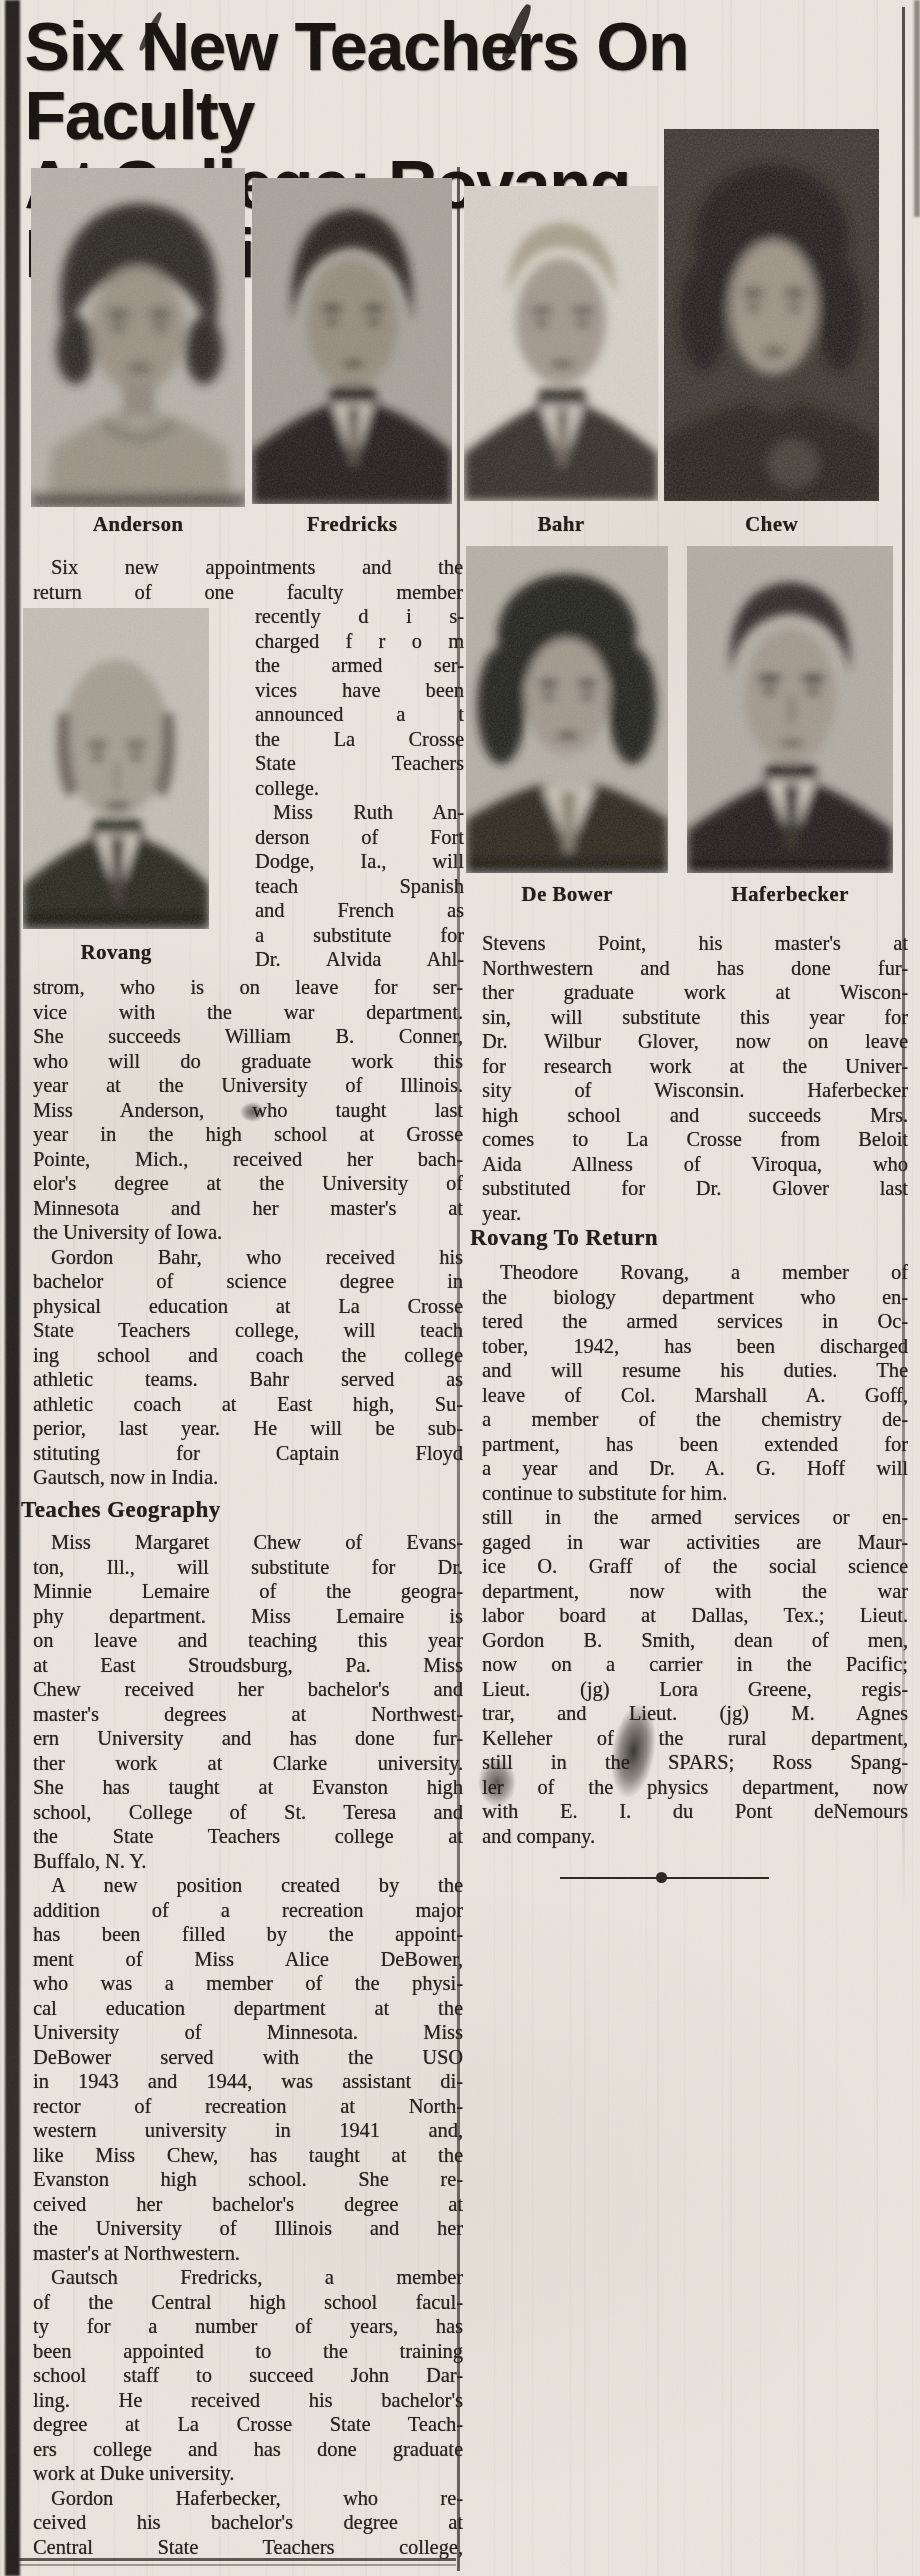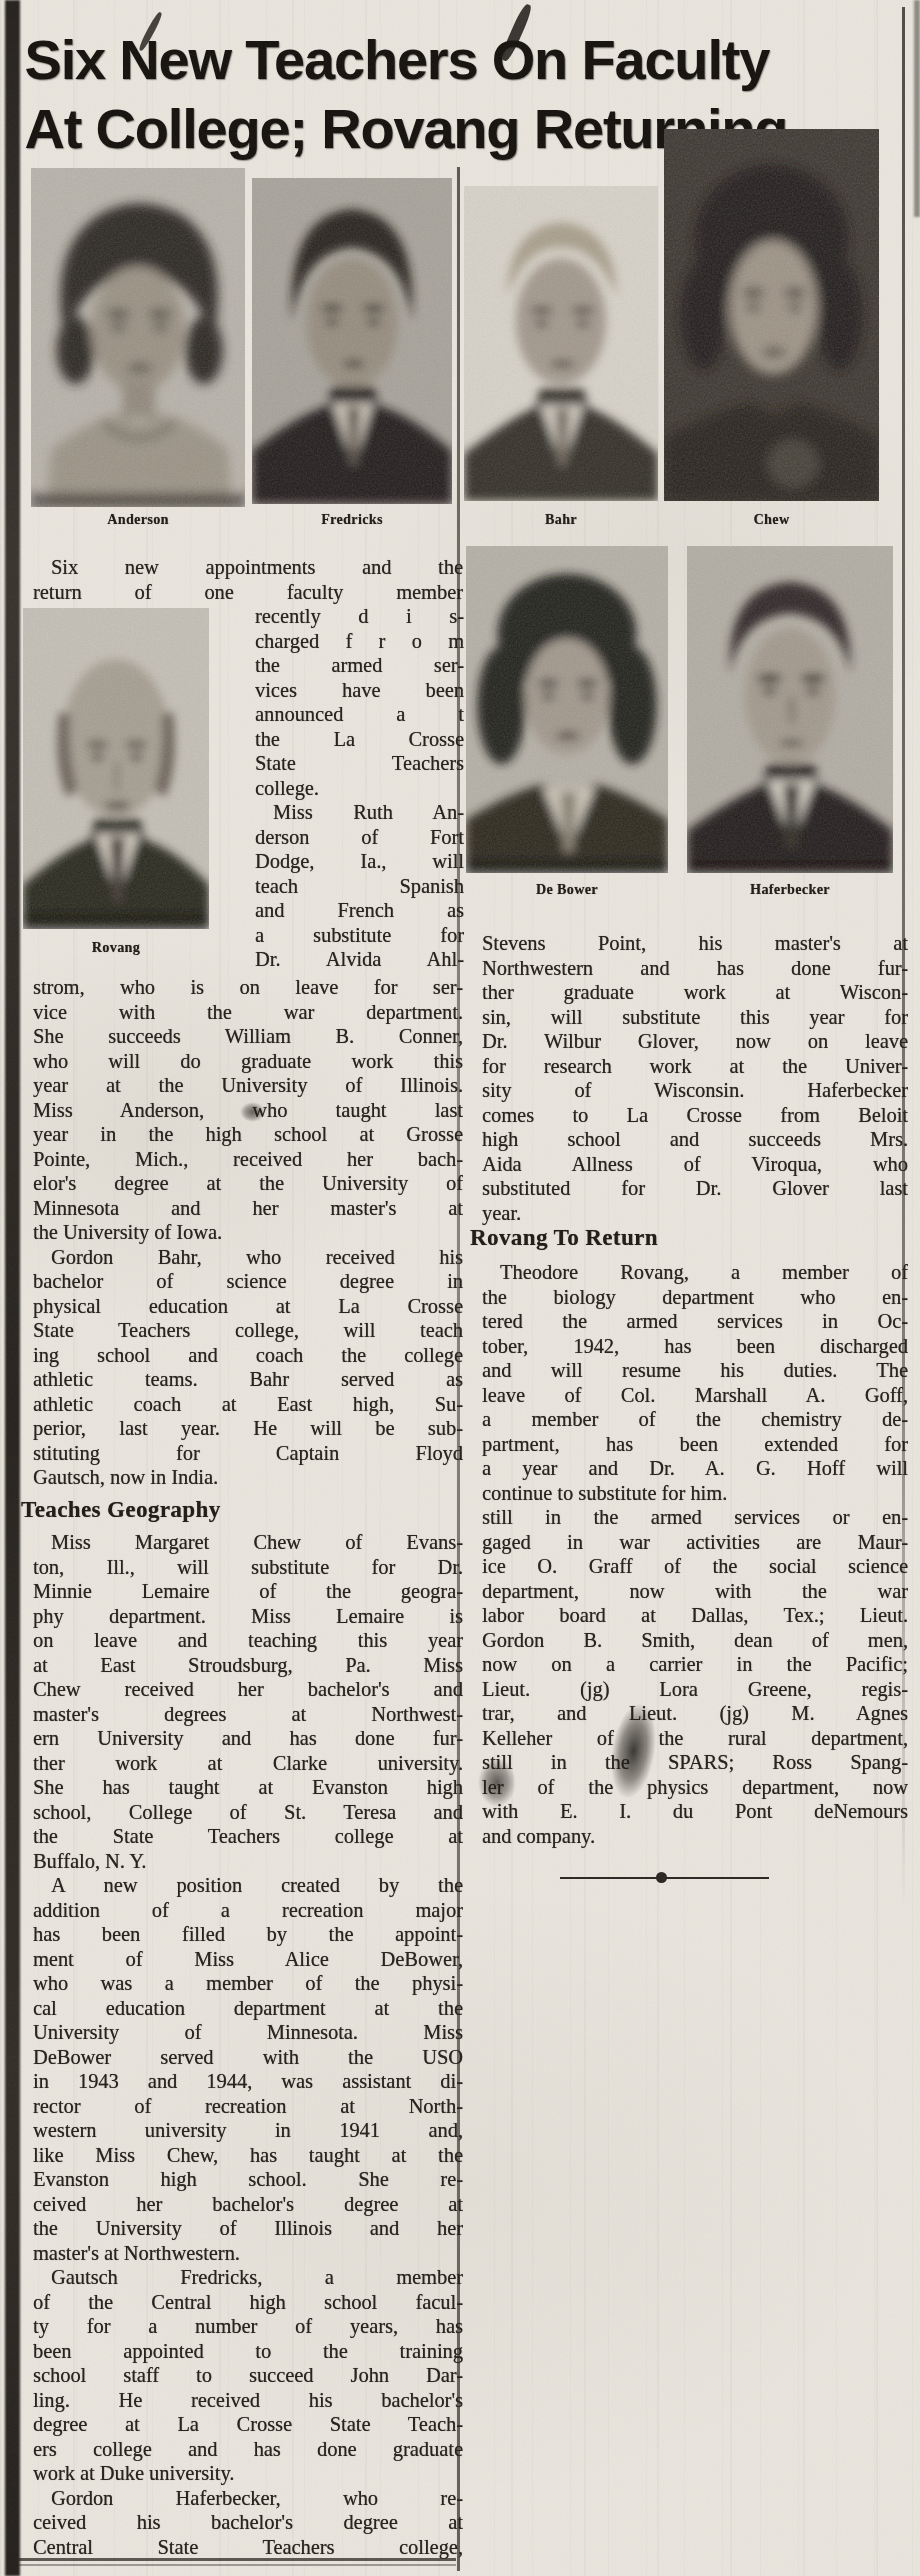--- a/index.html
+++ b/index.html
@@ -22,31 +22,31 @@
   .col-rule{left:457px;top:167px;width:2.5px;height:2404px;
     background:linear-gradient(180deg,rgba(44,39,32,.75),rgba(44,39,32,.5) 40%,rgba(44,39,32,.72));
     filter:blur(0.3px);}
   .right-rule{left:902px;top:6.5px;width:3.3px;height:1905px;
     background:linear-gradient(180deg,rgba(40,35,28,.8),rgba(40,35,28,.55) 70%,rgba(40,35,28,0));
     filter:blur(0.3px);}
   .edge-mark{left:914px;top:0;width:5.7px;height:217px;background:rgba(30,26,21,.45);filter:blur(0.8px);}
   .bottom-rule{left:18px;top:2558px;width:438px;height:2.5px;background:rgba(40,36,30,.75);filter:blur(0.4px);}
   .bottom-rule2{left:18px;top:2564px;width:438px;height:1.6px;background:rgba(40,36,30,.4);filter:blur(0.5px);}
 
-  .headline{position:absolute;left:24.5px;top:25px;width:879px;
+  .headline{position:absolute;left:24.5px;top:12px;width:879px;
     font-family:"Liberation Sans",sans-serif;font-weight:bold;
-    font-size:56px;line-height:69px;letter-spacing:-1.2px;color:#14110d;
+    font-size:68px;line-height:69px;letter-spacing:-1.2px;color:#14110d;
     text-shadow:0.8px 0.8px 1.2px rgba(20,17,13,.45);}
   .scratch{position:absolute;background:#191510;border-radius:40%;}
   .scratch1{left:147px;top:9.8px;width:7.4px;height:43px;transform:rotate(28deg);opacity:.8;}
   .scratch2{left:511px;top:1.6px;width:10.6px;height:61px;transform:rotate(24deg);opacity:.85;}
 
   .photo{position:absolute;overflow:hidden;box-shadow:inset 0 0 8.2px rgba(35,30,24,.35);}
   .photo svg{display:block;width:100%;height:100%;}
-  .caption{position:absolute;height:24.5px;font-weight:bold;font-size:14px;letter-spacing:0.4px;
+  .caption{position:absolute;height:24.5px;font-weight:bold;font-size:21px;letter-spacing:0.4px;
     text-align:center;color:#1d1913;text-shadow:0.3px 0.3px 0.7px rgba(29,25,19,.6);}
 
   .tcol{position:absolute;font-size:20.4px;margin-left:12px;}
   .ln{height:24.5px;overflow:hidden;text-align:justify;text-align-last:justify;
     text-shadow:0.2px 0.2px 0.7px rgba(36,32,25,.7);}
   .ln.last{text-align-last:auto;}
   .ln.indent{text-indent:18px;}
   .subhead{position:absolute;height:29px;font-weight:bold;font-size:23px;letter-spacing:0.4px;
     color:#1d1913;text-shadow:0.3px 0.3px 0.7px rgba(29,25,19,.6);}
 
@@ -329,22 +329,22 @@
     </div>
 
   <div class="tcol" style="left:470px;top:932px;width:426px">
       <div class="ln">Stevens Point, his master's at</div>
       <div class="ln">Northwestern and has done fur-</div>
       <div class="ln">ther graduate work at Wiscon-</div>
       <div class="ln">sin, will substitute this year for</div>
       <div class="ln">Dr. Wilbur Glover, now on leave</div>
       <div class="ln">for research work at the Univer-</div>
       <div class="ln">sity of Wisconsin. Haferbecker</div>
+      <div class="ln">high school and succeeds Mrs.</div>
       <div class="ln">comes to La Crosse from Beloit</div>
-      <div class="ln">high school and succeeds Mrs.</div>
       <div class="ln">Aida Allness of Viroqua, who</div>
       <div class="ln">substituted for Dr. Glover last</div>
       <div class="ln last">year.</div>
     </div>
   <div class="subhead" style="left:470px;top:1225px;width:426px">Rovang To Return</div>
   <div class="tcol" style="left:470px;top:1261px;width:426px">
       <div class="ln indent">Theodore Rovang, a member of</div>
       <div class="ln">the biology department who en-</div>
       <div class="ln">tered the armed services in Oc-</div>
       <div class="ln">tober, 1942, has been discharged</div>

